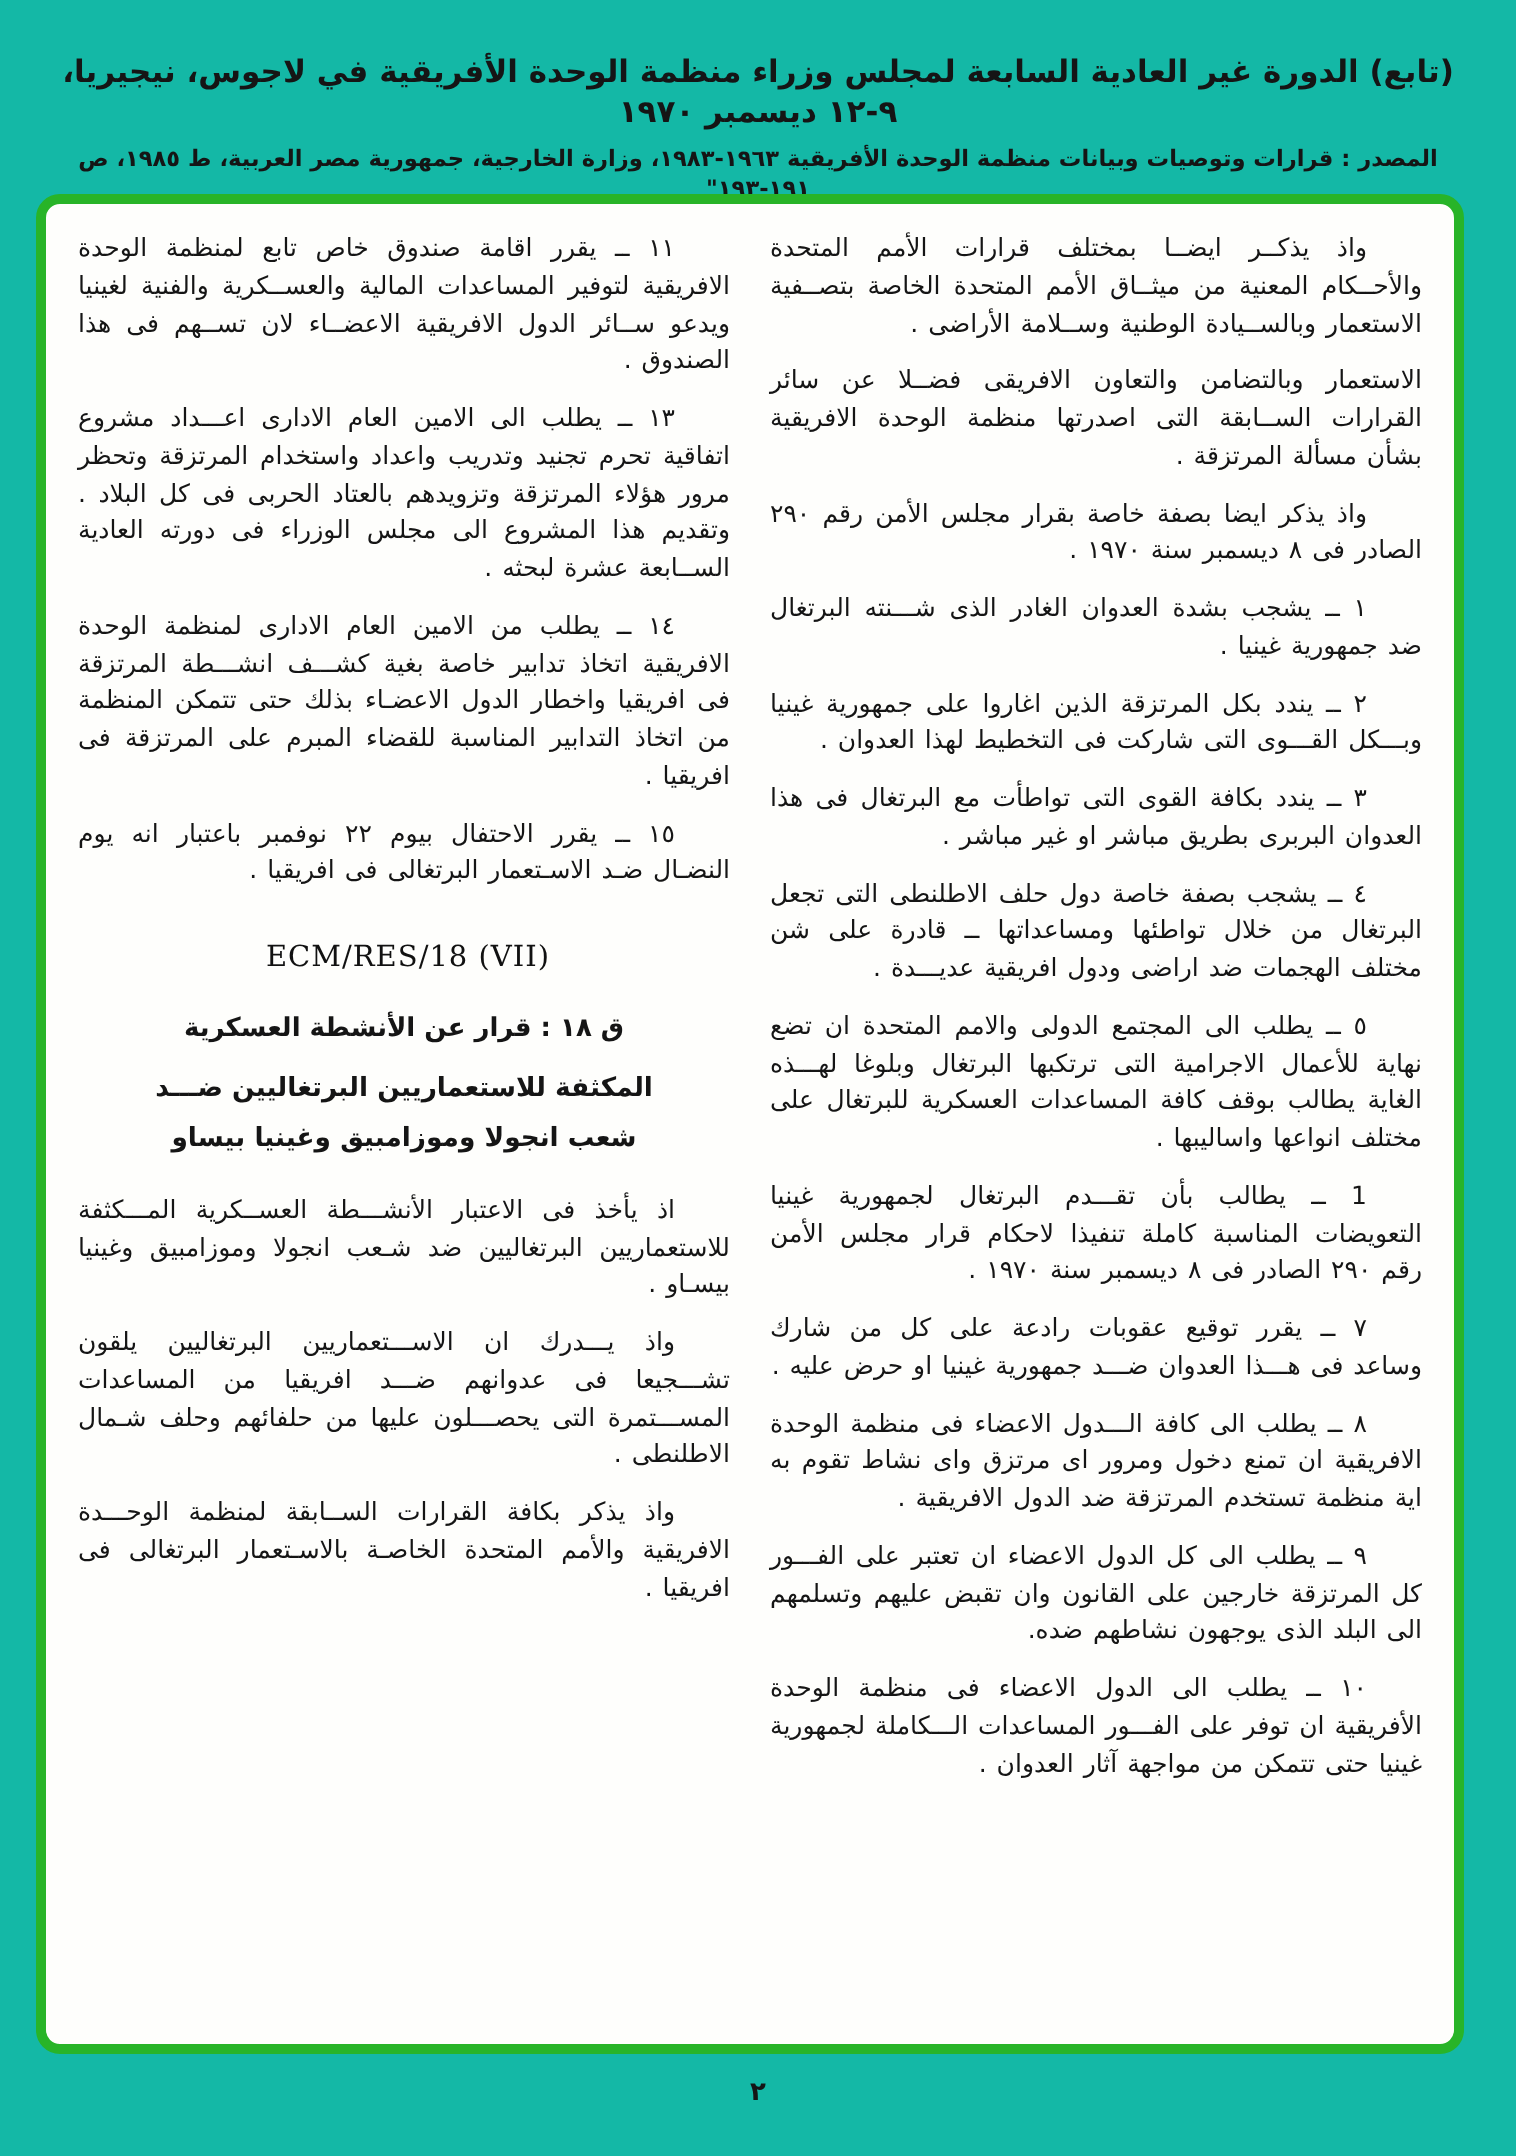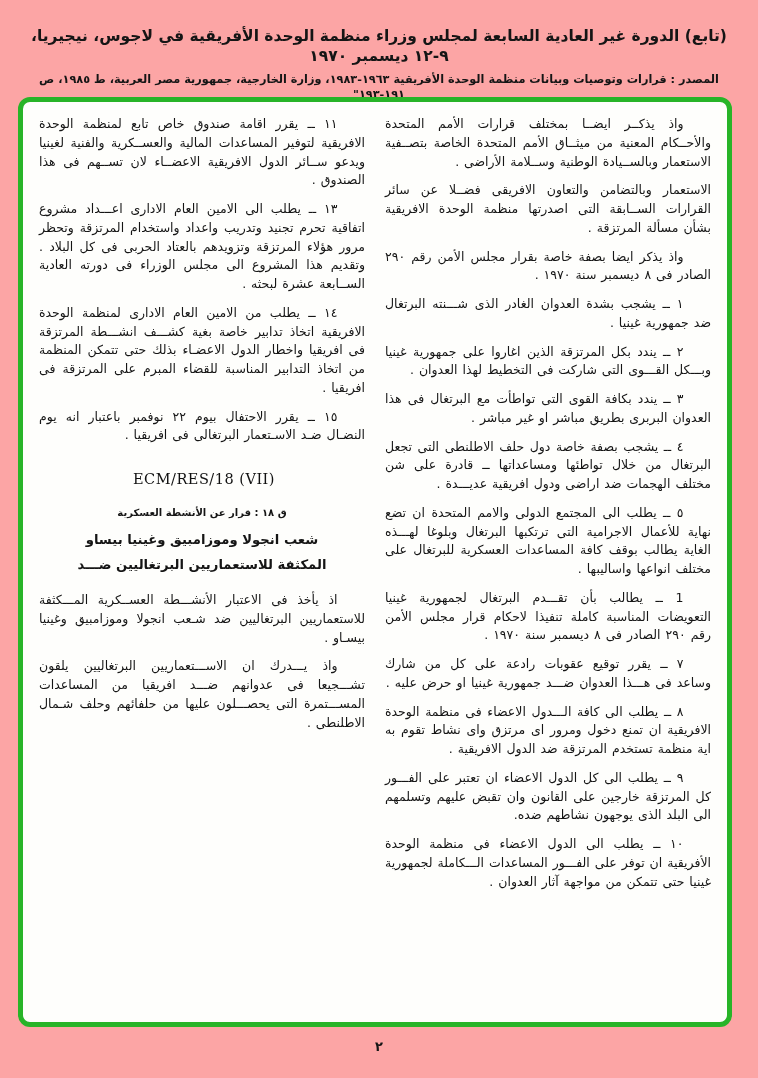--- a/index.html
+++ b/index.html
@@ -4,21 +4,21 @@
 <style>
   html,body{margin:0;padding:0;}
   body{
     width:758px;height:1078px;
     background:#ffffff;
     font-family:"DejaVu Sans", sans-serif;
     color:#151515;
     position:relative;
     overflow:hidden;
   }
-  .page{position:relative;width:758px;height:1078px;background:#fca5a5;}
+  .page{position:relative;width:758px;height:1078px;background:#14b8a6;}
 
   
   .page-header{direction:rtl;text-align:center;padding-top:26px;}
   .header-title{
     font-weight:bold;font-size:15.5px;letter-spacing:0;
     line-height:1.3;padding:0 14px;
   }
   .header-source{
     font-weight:bold;font-size:11.3px;margin-top:7px;
     line-height:1.3;padding:0 30px;
@@ -45,21 +45,21 @@
   .para.last{margin-bottom:0;}
 
   
   .doc-ref{
     direction:ltr;text-align:center;
     font-family:"DejaVu Serif", serif;
     font-size:14.5px;letter-spacing:0.5px;
     margin:26px 0 6px 4px;color:#111;
   }
   .res-title{
-    font-weight:bold;font-size:10px;
+    font-weight:bold;font-size:13px;
     text-align:center;margin:18px 0 6px 0;
     line-height:1.6;
   }
   .res-subtitle{
     font-weight:bold;font-size:13.2px;
     text-align:center;margin:4px 0 14px 0;
     line-height:1.9;
   }
 
   
@@ -99,25 +99,26 @@
     <div class="col">
       <p class="para">١١ ــ يقرر اقامة صندوق خاص تابع لمنظمة الوحدة الافريقية لتوفير المساعدات المالية والعســكرية والفنية لغينيا ويدعو ســائر الدول الافريقية الاعضــاء لان تســهم فى هذا الصندوق .</p>
       <p class="para">١٣ ــ يطلب الى الامين العام الادارى اعـــداد مشروع اتفاقية تحرم تجنيد وتدريب واعداد واستخدام المرتزقة وتحظر مرور هؤلاء المرتزقة وتزويدهم بالعتاد الحربى فى كل البلاد . وتقديم هذا المشروع الى مجلس الوزراء فى دورته العادية الســابعة عشرة لبحثه .</p>
       <p class="para">١٤ ــ يطلب من الامين العام الادارى لمنظمة الوحدة الافريقية اتخاذ تدابير خاصة بغية كشـــف انشـــطة المرتزقة فى افريقيا واخطار الدول الاعضـاء بذلك حتى تتمكن المنظمة من اتخاذ التدابير المناسبة للقضاء المبرم على المرتزقة فى افريقيا .</p>
       <p class="para">١٥ ــ يقرر الاحتفال بيوم ٢٢ نوفمبر باعتبار انه يوم النضـال ضـد الاسـتعمار البرتغالى فى افريقيا .</p>
 
       <div class="doc-ref">ECM/RES/18 (VII)</div>
 
       <div class="res-title">ق ١٨ : قرار عن الأنشطة العسكرية</div>
       <div class="res-subtitle">
+        <div>المكثفة للاستعماريين البرتغاليين ضـــد</div>
         <div>شعب انجولا وموزامبيق وغينيا بيساو</div>
-        <div>المكثفة للاستعماريين البرتغاليين ضـــد</div>
       </div>
 
       <p class="para">اذ يأخذ فى الاعتبار الأنشـــطة العســكرية المـــكثفة للاستعماريين البرتغاليين ضد شـعب انجولا وموزامبيق وغينيا بيسـاو .</p>
       <p class="para">واذ يـــدرك ان الاســـتعماريين البرتغاليين يلقون تشـــجيعا فى عدوانهم ضـــد افريقيا من المساعدات المســـتمرة التى يحصـــلون عليها من حلفائهم وحلف شـمال الاطلنطى .</p>
+      <p class="para last">واذ يذكر بكافة القرارات الســابقة لمنظمة الوحـــدة الافريقية والأمم المتحدة الخاصـة بالاسـتعمار البرتغالى فى افريقيا .</p>
     </div>
 
   </div>
 
   <div class="page-number">٢</div>
 
 </div>
 
 </body></html>

